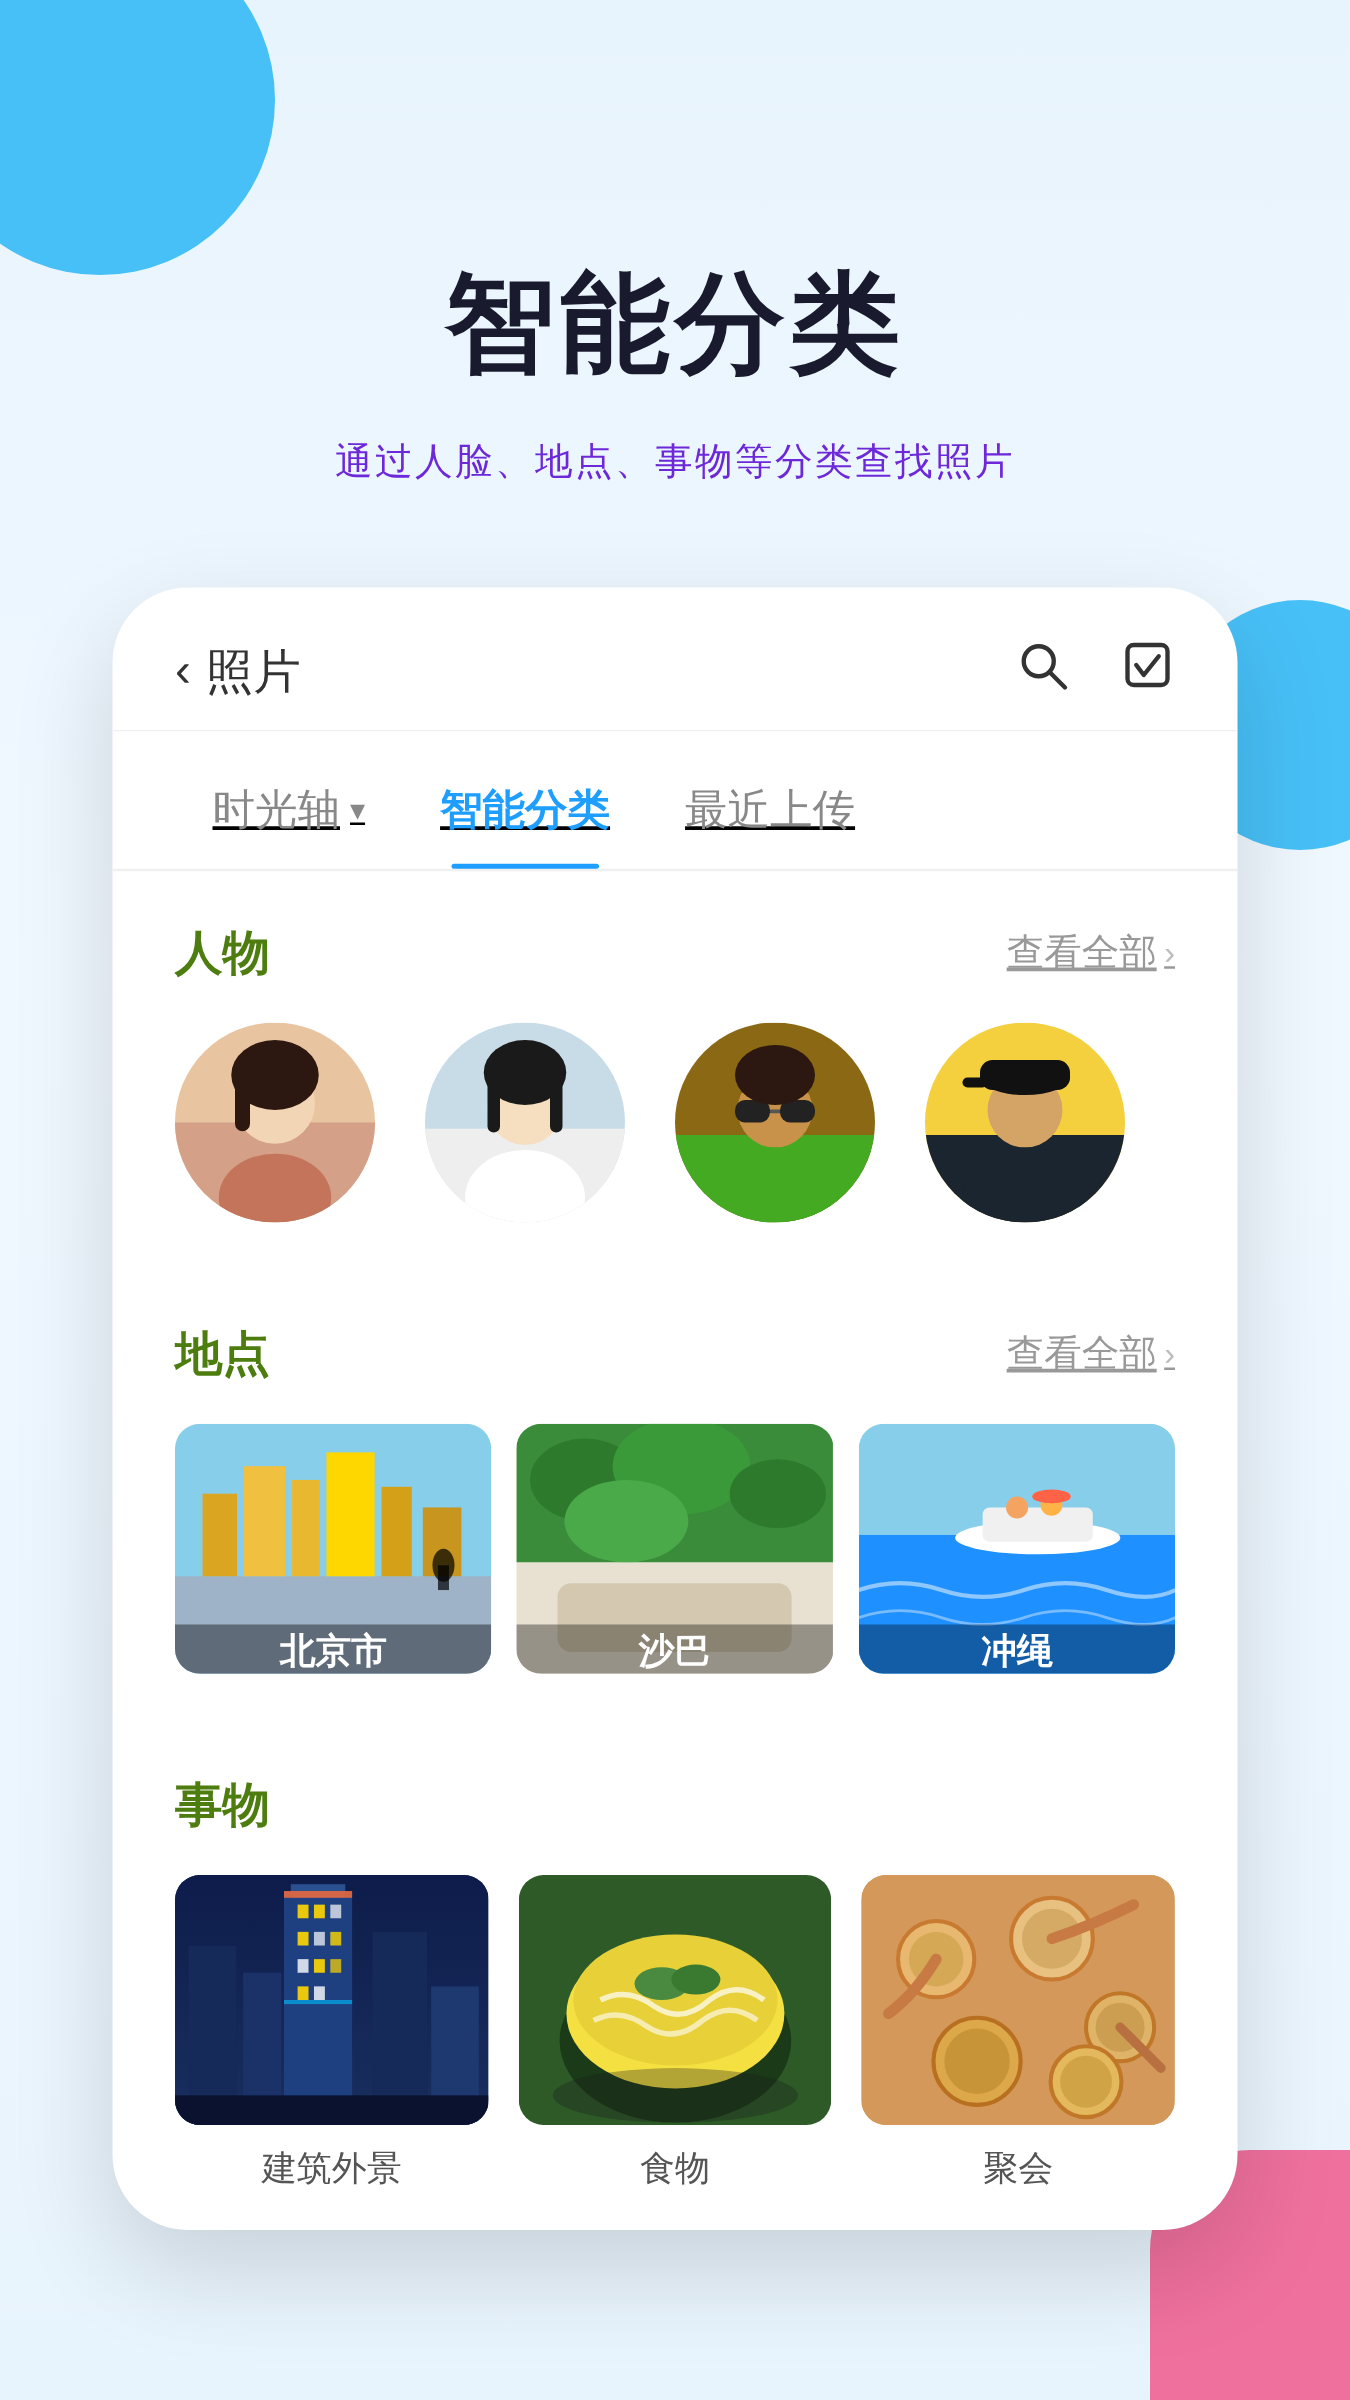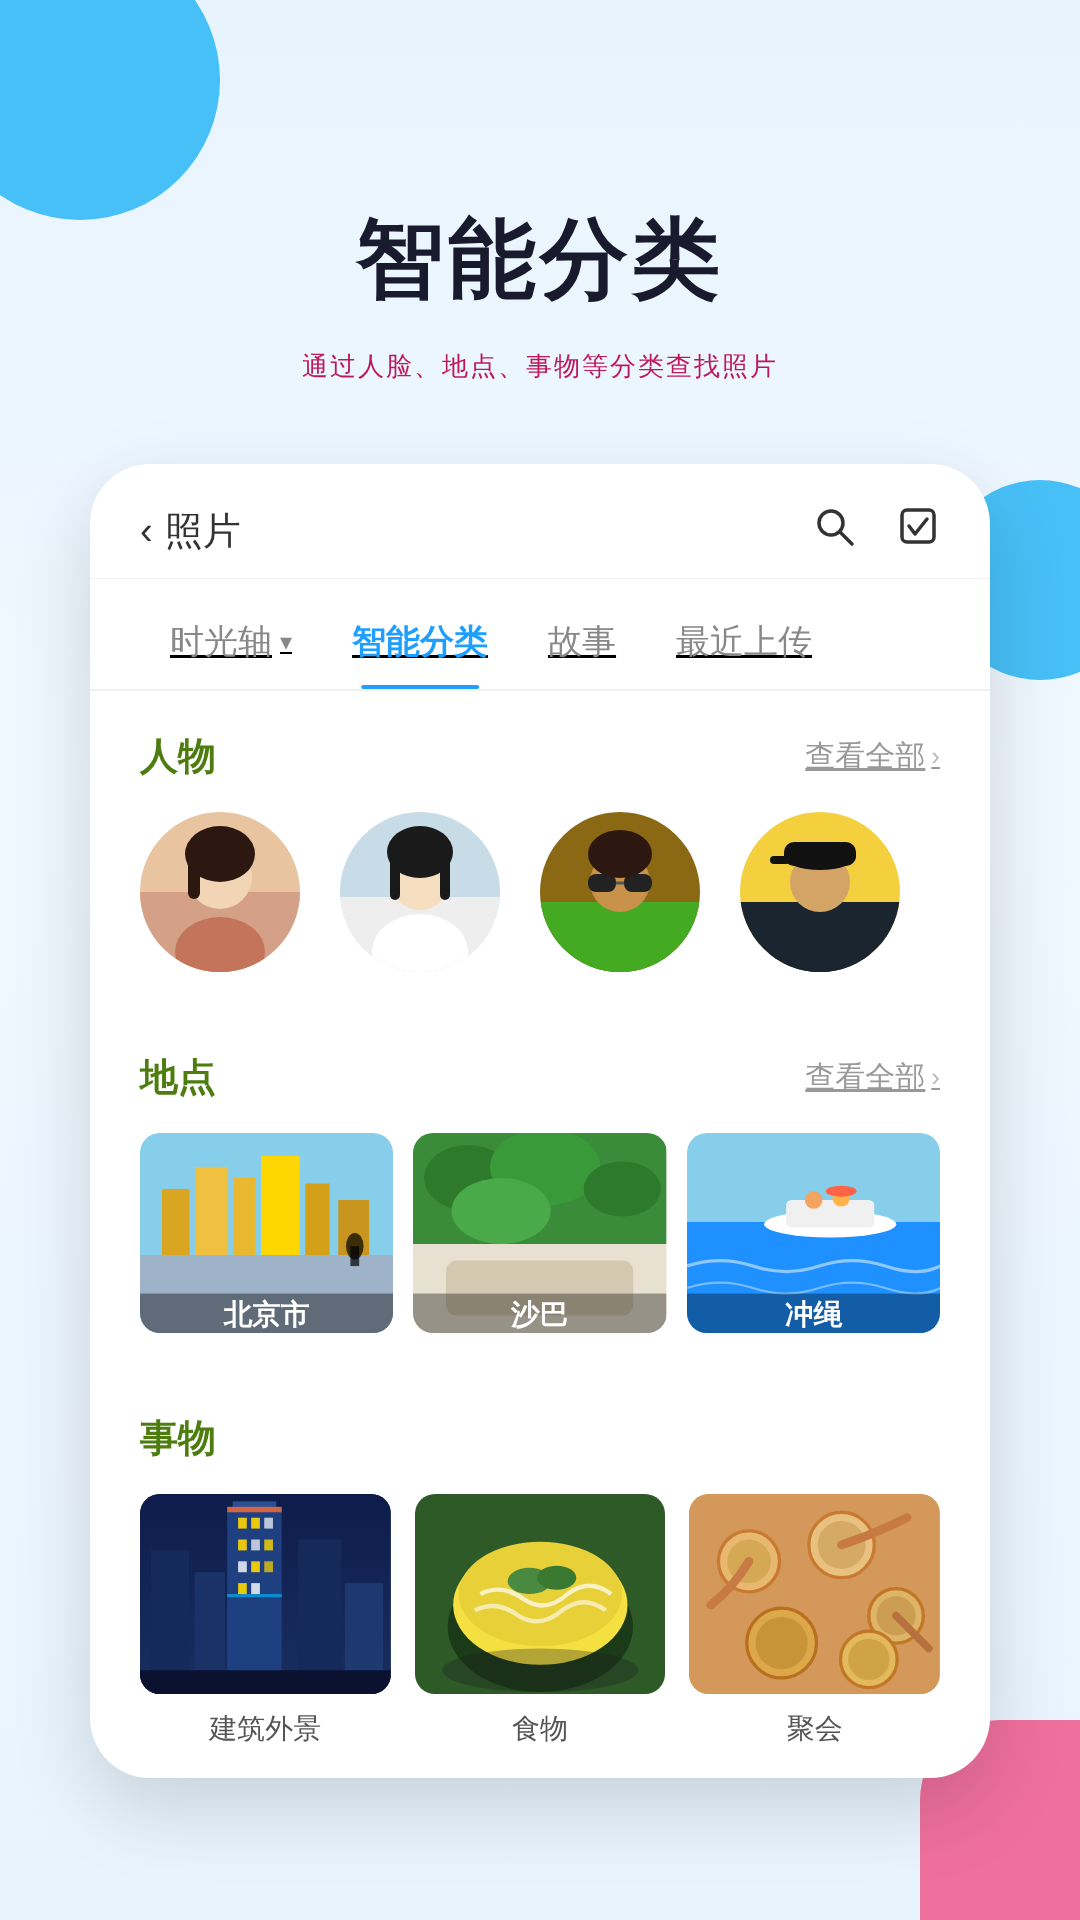--- a/index.html
+++ b/index.html
@@ -54,22 +54,22 @@
       z-index: 2;
     }
     .main-title {
       font-size: 88px;
       font-weight: 800;
       color: #1a1a2e;
       letter-spacing: 4px;
       margin-bottom: 30px;
     }
     .sub-title {
-      font-size: 26px;
-      color: #be185d;
+      font-size: 30px;
+      color: #6d28d9;
       font-weight: 400;
       letter-spacing: 2px;
     }
 
     
     .phone-mockup {
       position: relative;
       z-index: 3;
       margin: 0 auto;
       width: 900px;
@@ -283,23 +283,20 @@
 
     <div class="tab-bar">
       <div class="tab-item">
         <div class="tab-item-timeline">
           <span>时光轴</span>
           <span class="dropdown-arrow">▾</span>
         </div>
       </div>
       <div class="tab-item active">
         <span>智能分类</span>
-      </div>
-      <div class="tab-item">
-        <span>故事</span>
       </div>
       <div class="tab-item">
         <span>最近上传</span>
       </div>
     </div>
 
     <div class="section">
       <div class="section-header">
         <span class="section-title">人物</span>
         <div class="section-more">

